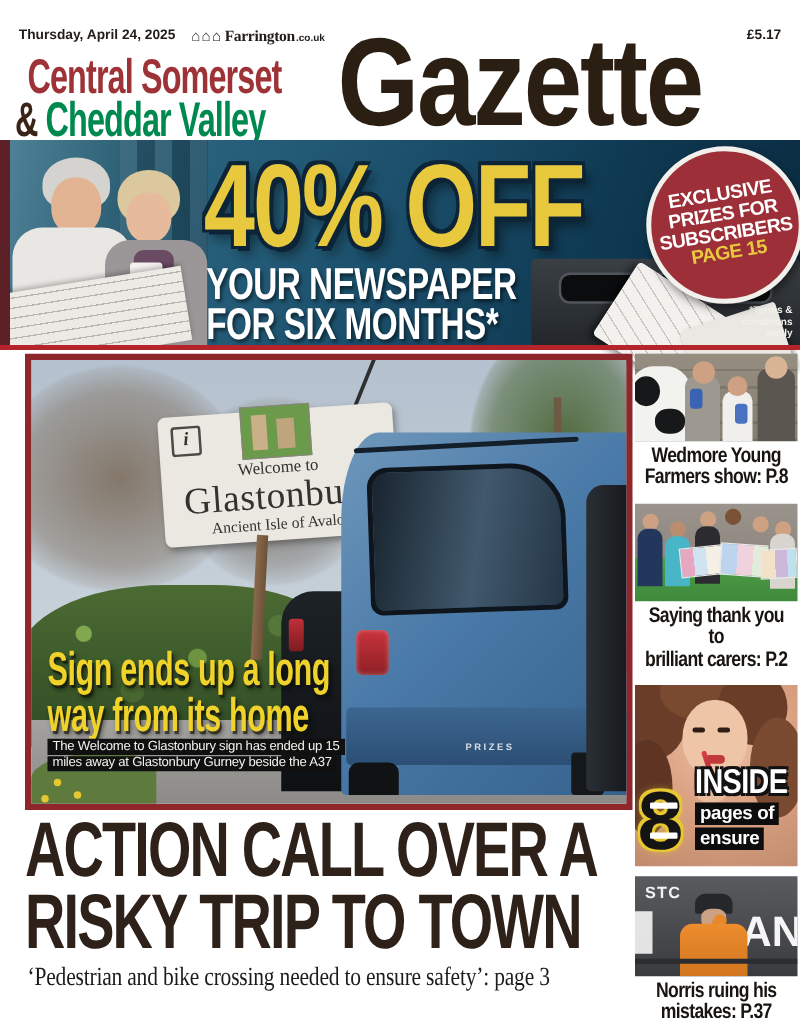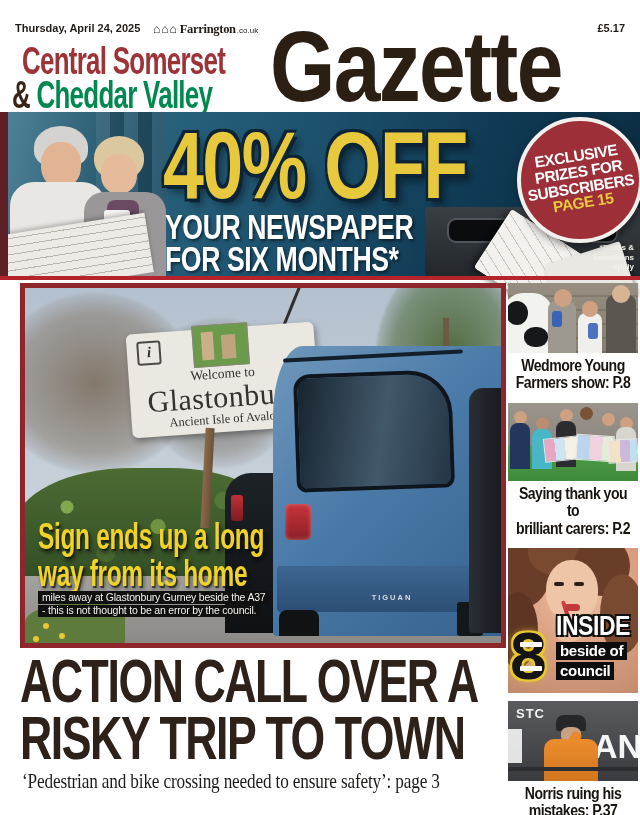--- a/index.html
+++ b/index.html
@@ -7,21 +7,21 @@
         font-family:"Liberation Sans","DejaVu Sans",sans-serif;color:#1a1a1a;}
   .abs{position:absolute;}
 
   
   .topbar{top:22px;left:15px;width:610px;height:16px;font-size:11px;font-weight:bold;color:#221c18;}
   .date{position:absolute;left:0;top:0;}
   .iya{position:absolute;left:138px;top:0;display:flex;align-items:baseline;gap:1px;}
   .iya .house{font-size:12px;color:#2b2b2b;line-height:1;}
   .iya .house.filled{font-weight:900;color:#111;}
   .iya .brand{font-size:12.5px;font-weight:900;letter-spacing:-0.3px;margin-left:2px;font-family:"Liberation Serif","DejaVu Serif",serif;}
-  .iya .suffix{font-size:8px;font-weight:400;}
+  .iya .suffix{font-size:8px;font-weight:700;}
   .price{position:absolute;right:0;top:0;}
 
   
   .mast-line{position:absolute;white-space:nowrap;font-weight:900;font-size:36px;line-height:1;letter-spacing:-1px;transform:scale(0.72,1.08);transform-origin:left top;}
   .mast1{left:22px;top:42px;color:#9d3237;}
   .mast2{left:12px;top:76px;}
   .mast2 .amp{color:#3a2417;}
   .mast2 .valley{color:#00894e;}
   .gazette{left:270px;top:16px;font-size:100px;font-weight:900;line-height:1;letter-spacing:-2px;color:#2b1e13;transform:scale(0.84,1.0);transform-origin:left top;white-space:nowrap;}
 
@@ -246,33 +246,33 @@
         <div class="tl"></div>
       </div>
 
     <div class="suv">
       <div class="suv-body"></div>
       <div class="suv-rail"></div>
       <div class="suv-window"></div>
       <div class="suv-tl-left"></div>
       <div class="suv-tl-right"></div>
       <div class="suv-bumper"></div>
-      <div class="suv-model">TIGUAN</div>
+      <div class="suv-model">PRIZES</div>
       <div class="suv-wheel" style="left:6px;"></div>
       <div class="suv-mudflap"></div>
     </div>
     <div class="car-right"></div>
 
     <div class="photo-headline">
       <div>Sign ends up a long</div>
       <div>way from its home</div>
     </div>
     <div class="photo-caption">
+      <span class="chip">The Welcome to Glastonbury sign has ended up 15</span>
       <span class="chip">miles away at Glastonbury Gurney beside the A37</span>
-      <span class="chip">- this is not thought to be an error by the council.</span>
     </div>
   </div>
 
   <div class="abs sidebar">
 
     <div class="sb-photo cowshow">
       <div class="cow"></div>
       <div class="person" style="left:40px;top:18px;width:28px;height:52px;background:#9d9890;"></div>
       <div class="head" style="left:46px;top:6px;width:18px;height:18px;"></div>
       <div class="person" style="left:70px;top:30px;width:24px;height:40px;background:#f0efec;"></div>
@@ -317,22 +317,22 @@
       <div class="pz-eye" style="left:46px;top:34px;"></div>
       <div class="pz-eye" style="left:66px;top:34px;"></div>
       <div class="pz-lips"></div>
       <div class="pz-pen"></div>
       <div class="pz-hand"></div>
       <div class="pz-eight">8</div>
       <div class="pz-dash" style="left:12px;bottom:46px;width:22px;"></div>
       <div class="pz-dash" style="left:12px;bottom:22px;width:22px;"></div>
       <div class="pz-inside">INSIDE</div>
       <div class="pz-chips">
-        <span class="pz-chip">beside of</span>
-        <span class="pz-chip">council</span>
+        <span class="pz-chip">pages of</span>
+        <span class="pz-chip">ensure</span>
       </div>
     </div>
 
     <div class="sb-photo norris">
       <div class="nr-stc">STC</div>
       <div class="nr-an">AN</div>
       <div class="nr-blk"></div>
       <div class="nr-cap"></div>
       <div class="nr-face"></div>
       <div class="nr-arm"></div>

